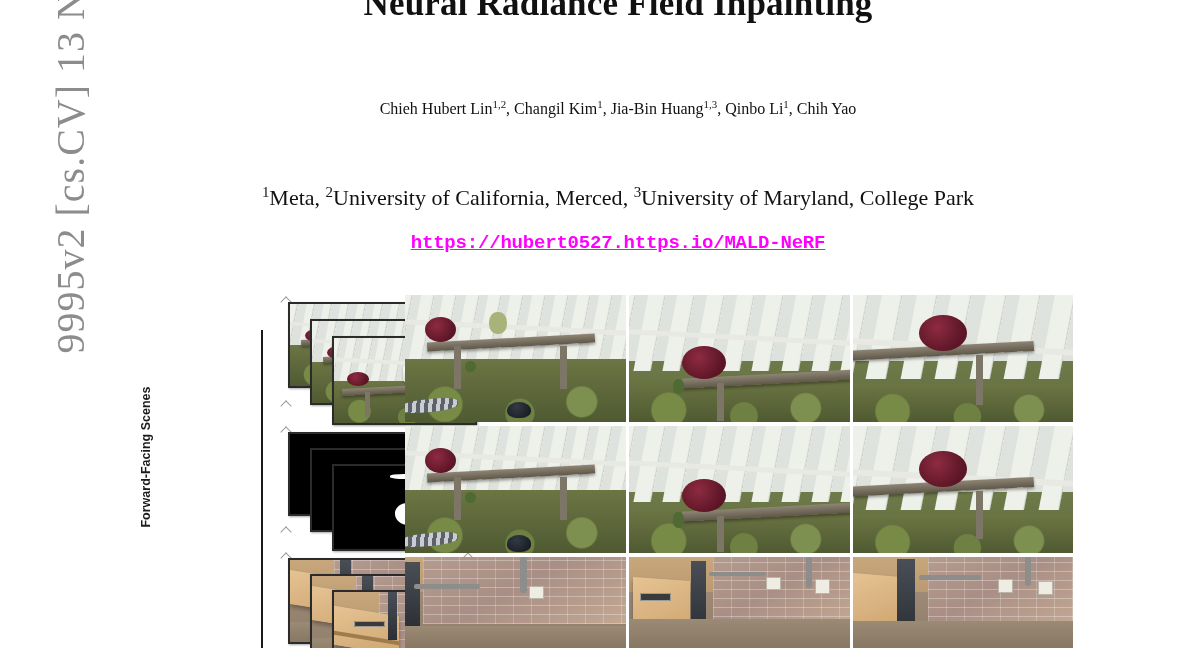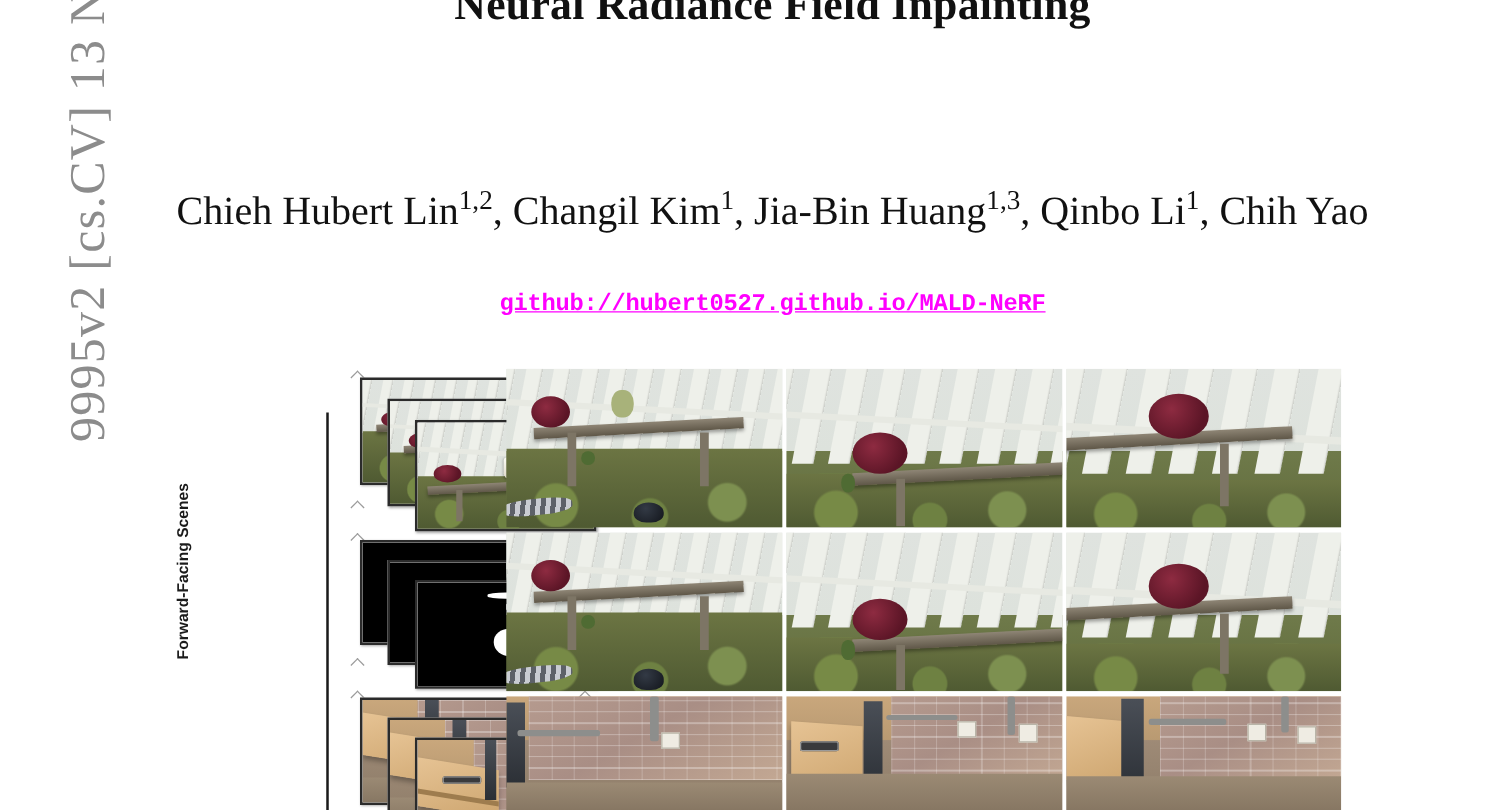--- a/index.html
+++ b/index.html
@@ -16,21 +16,21 @@
   }
   
   #paper{position:absolute;left:118px;top:0;width:1000px;height:520px;}
   #title{
     font-size:35px;font-weight:bold;text-align:center;
     letter-spacing:.2px;margin:0;position:absolute;top:-16px;left:0;width:1000px;
     white-space:nowrap;
   }
   #authors{
     position:absolute;top:98px;left:0;width:1000px;text-align:center;
-    font-size:32px;line-height:1.42;margin-top:48px;
+    font-size:16px;line-height:1.42;
   }
   #affil{
     position:absolute;top:185px;left:0;width:1000px;text-align:center;
     font-size:22px;
   }
   sup{font-size:.68em;vertical-align:super;line-height:0;}
   #project-url{
     position:absolute;top:232px;left:0;width:1000px;text-align:center;
     font-family:"Liberation Mono",monospace;font-size:19px;
     font-weight:bold;color:#ff00ff;letter-spacing:-.2px;
@@ -121,22 +121,23 @@
 <div id="arxiv-stamp">9995v2  [cs.CV]  13 Nov 20</div>
 
 <div id="paper">
 
   <h1 id="title">Neural Radiance Field Inpainting</h1>
 
   <div id="authors">
     <div><span id="auth1"><span>Chieh Hubert Lin<sup>1,2</sup></span>, <span>Changil Kim<sup>1</sup></span>, <span>Jia-Bin Huang<sup>1,3</sup></span>, <span>Qinbo Li<sup>1</sup></span>, <span>Chih Yao</span></span></div>
   </div>
 
-
-  <a id="project-url" href="#" style="color: rgb(255, 0, 255);">github://hubert0527.github.io/MALD-NeRF</a>
+  <div id="affil"><span id="affils"><span><sup>1</sup>Meta</span>, <span><sup>2</sup>University of California, Merced</span>, <span><sup>3</sup>University of Maryland, College Park</span></span></div>
+
+  <a id="project-url" href="#" style="color: rgb(255, 0, 255);">https://hubert0527.https.io/MALD-NeRF</a>
 
   <div id="figure">
 
     <div class="rot-label" style="left:-92px;top:160px;width:240px;font-size:12.5px;">Forward-Facing Scenes</div>
     <div class="vrule" style="left:143px;top:40px;width:2px;height:318px;"></div>
 
     <div class="stack" style="left:170px;top:12px;width:185px;height:122px;">
       <span class="tick" style="left:-6px;top:-4px;"></span>
       <span class="tick" style="left:176px;top:-4px;"></span>
       <span class="tick" style="left:-6px;top:100px;"></span>

